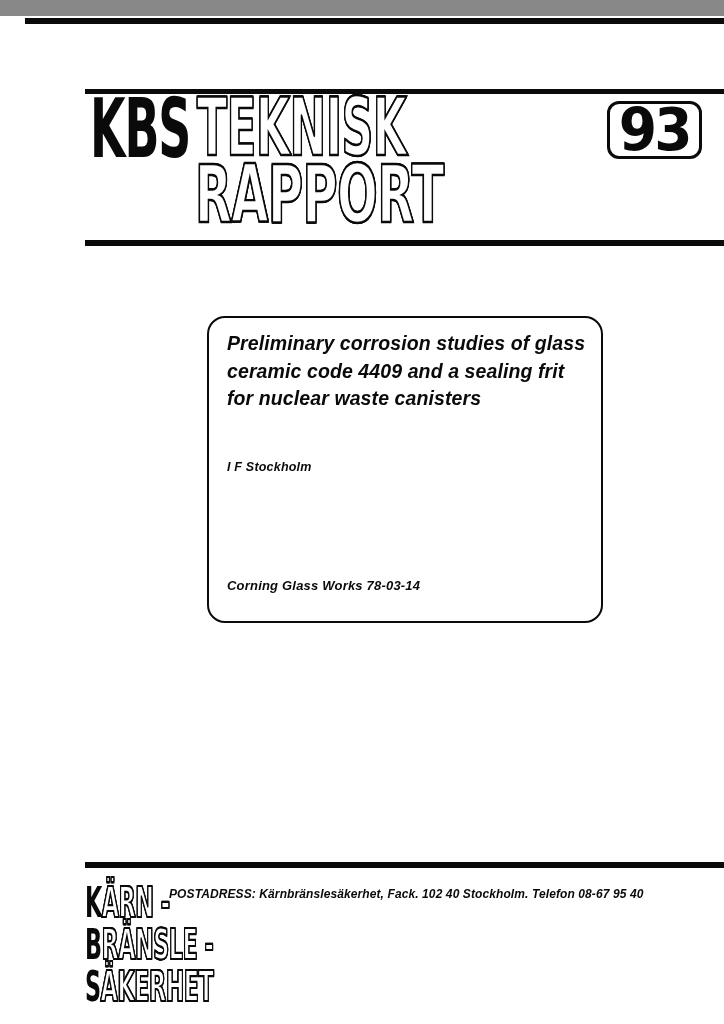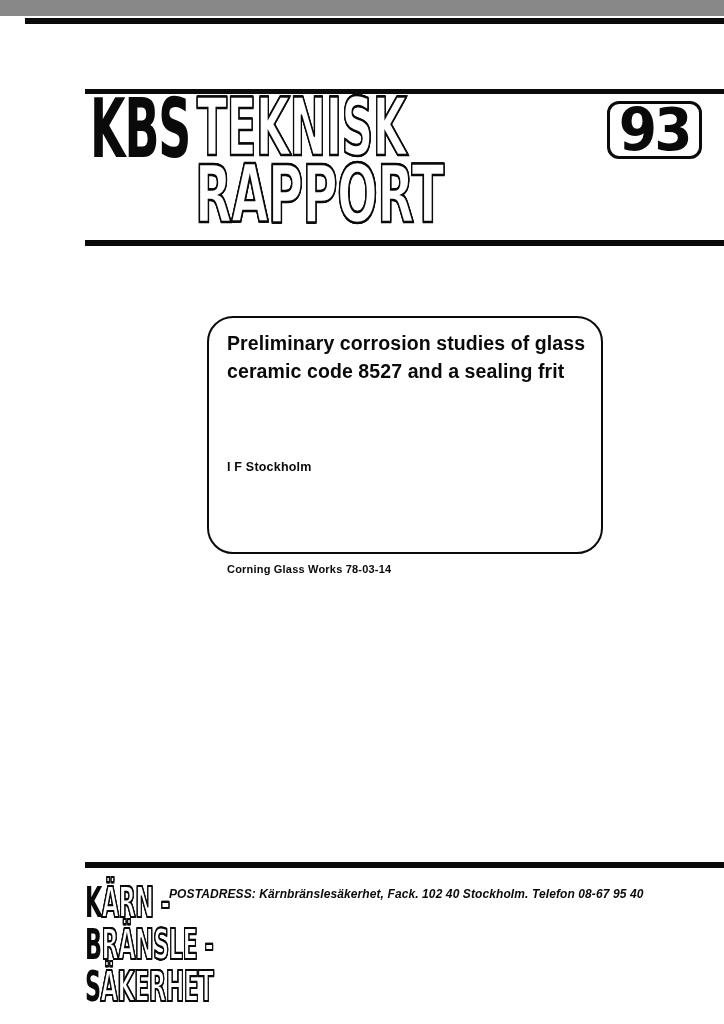--- a/index.html
+++ b/index.html
@@ -45,35 +45,36 @@
     display:flex;align-items:center;justify-content:center;
     box-sizing:border-box;
   }
   .num-box .num{
     font-family:"DejaVu Sans", sans-serif;
     font-weight:700;font-size:58px;letter-spacing:-3px;line-height:1;
     transform:scale(0.95,1);
   }
 
   .title-box{
-    position:absolute;left:207px;top:300px;width:396px;height:238px;
-    border:2.5px solid #0a0a0a;border-radius:26px;
+    position:absolute;left:207px;top:300px;width:396px;height:307px;
+    border:2.5px solid #0a0a0a;border-radius:18px;
     box-sizing:border-box;
+    font-style:italic;
   }
   .title-lines{
     position:absolute;left:18px;top:12px;right:6px;
     font-size:19.5px;font-weight:700;line-height:27.5px;letter-spacing:0.1px;
   }
   .author{
     position:absolute;left:18px;top:142px;
     font-size:12.5px;font-weight:700;letter-spacing:0.2px;
   }
   .imprint{
-    position:absolute;left:18px;top:245px;
-    font-size:11px;font-weight:700;letter-spacing:0.2px;
+    position:absolute;left:18px;top:260px;
+    font-size:13px;font-weight:700;letter-spacing:0.2px;
   }
 
   .postadress{
     position:absolute;left:169px;top:871px;
     font-size:12px;font-style:italic;letter-spacing:0.1px;
     white-space:nowrap;
     font-weight:bold;
   }
 
   .logo-line{
@@ -107,21 +108,22 @@
   <div class="heavy outline teknisk">TEKNISK</div>
   <div class="heavy outline rapport">RAPPORT</div>
   <div class="num-box">
     <span class="num">93</span>
   </div>
   <div class="bar band-bottom"></div>
 
   <div class="title-box">
     <div class="title-lines">
       <div>Preliminary corrosion studies of glass</div>
-      <div>ceramic code 8527 and a sealing frit</div>
+      <div>ceramic code 4409 and a sealing frit</div>
+      <div>for nuclear waste canisters</div>
     </div>
     <div class="author">I F Stockholm</div>
     <div class="imprint">Corning Glass Works 78-03-14</div>
   </div>
 
   <div class="bar sep-line"></div>
   <div class="postadress">POSTADRESS: Kärnbränslesäkerhet, Fack. 102 40 Stockholm. Telefon 08-67 95 40</div>
 
   <div class="logo-line logo-1">
     <span class="solid">K</span><span class="ol">ÄRN -</span>

